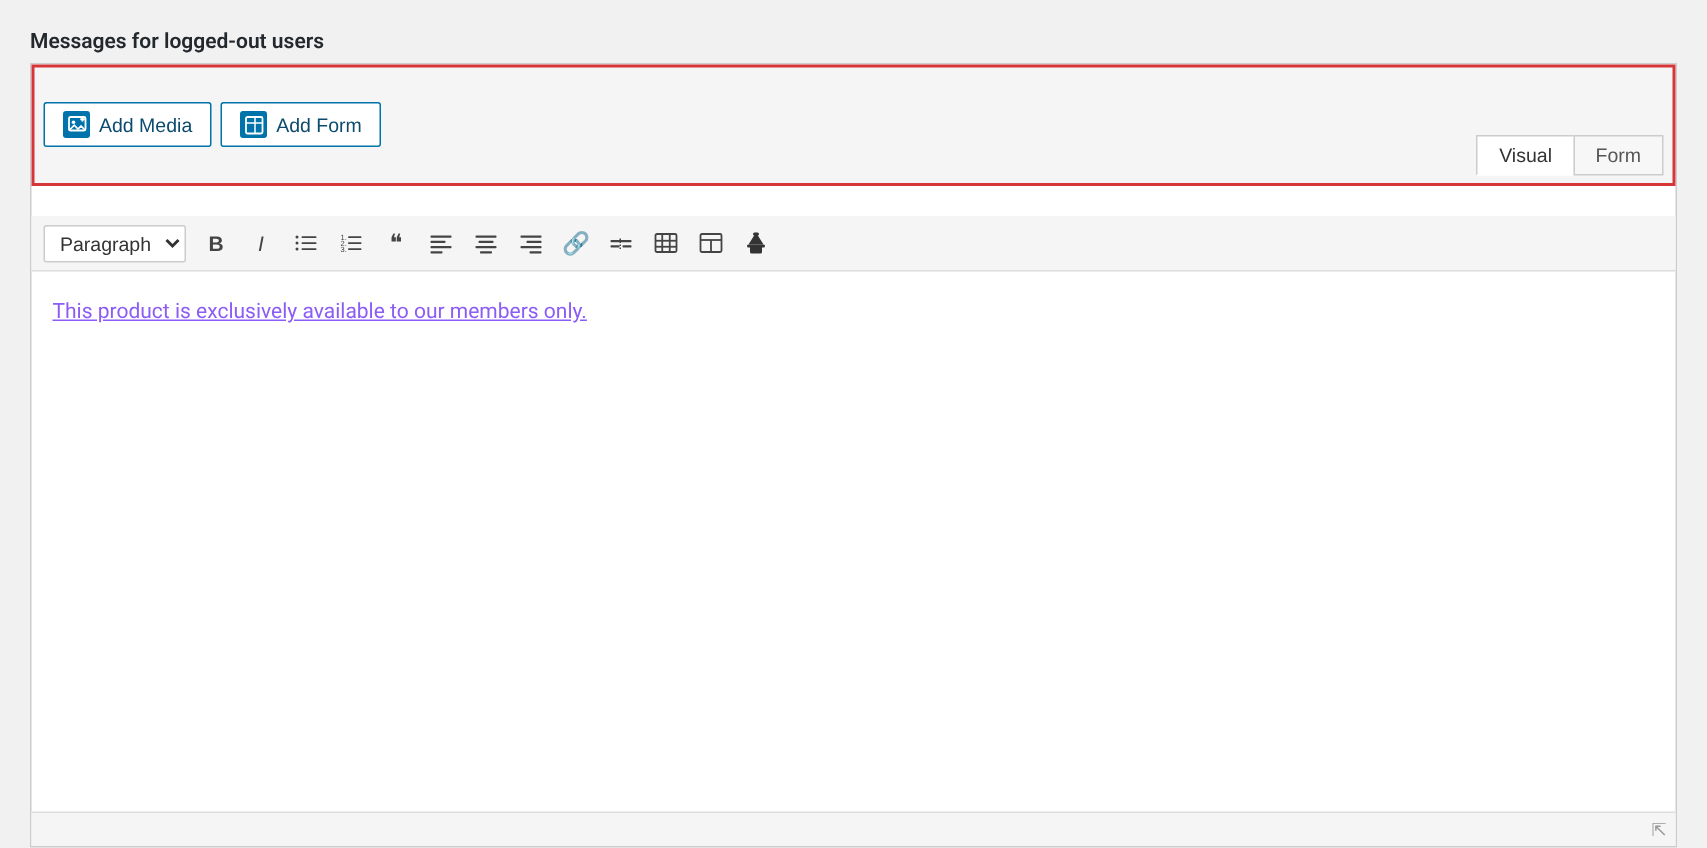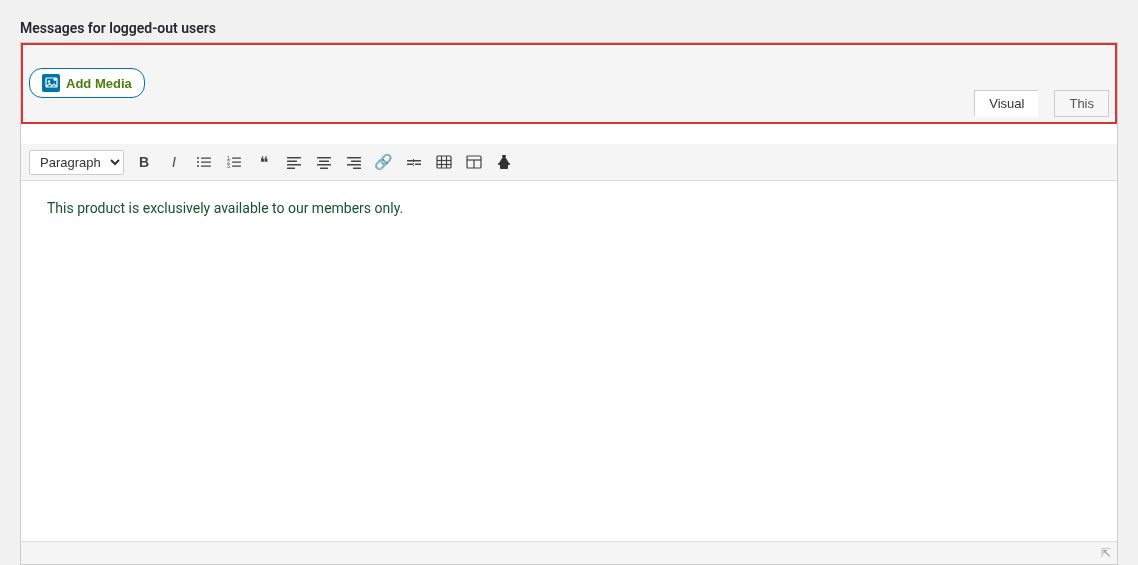--- a/index.html
+++ b/index.html
@@ -45,42 +45,42 @@
       gap: 6px;
     }
 
     .media-btn, .form-btn {
       display: flex;
       align-items: center;
       gap: 6px;
       padding: 5px 12px;
       border: 1px solid #0073aa;
       background: #fff;
-      color: #4d7c0f;
+      color: #0c4a6e;
       font-size: 13px;
       cursor: pointer;
-      border-radius: 13px;
-      font-weight: 700;
+      border-radius: 2px;
+      font-weight: 400;
     }
 
     .btn-icon {
       display: inline-flex;
       align-items: center;
       justify-content: center;
       width: 18px;
       height: 18px;
       background: #0073aa;
       border-radius: 2px;
       color: #fff;
       font-size: 11px;
     }
 
     .view-tabs {
       display: flex;
-      gap: 16px;
+      gap: 0;
       margin-top: 41px;
     }
 
     .view-tab {
       padding: 5px 14px;
       border: 1px solid #ccc;
       background: #f7f7f7;
       font-size: 13px;
       cursor: pointer;
       color: #555;
@@ -137,27 +137,28 @@
     .toolbar-btn.bold {
       font-weight: bold;
     }
 
     .toolbar-btn.italic {
       font-style: italic;
     }
 
     .editor-content {
       min-height: 360px;
-      padding: 16px 26px;
+      padding: 16px 14px;
       font-size: 14px;
       line-height: 1.6;
-      color: #14532d;
+      color: #8b5cf6;
       outline: none;
       cursor: text;
       position: relative;
+      text-decoration: underline;
     }
 
     .editor-footer {
       border-top: 1px solid #ddd;
       background: #f5f5f5;
       padding: 4px 6px;
       display: flex;
       justify-content: flex-end;
       min-height: 18px;
     }
@@ -182,24 +183,34 @@
           <svg width="13" height="13" viewBox="0 0 13 13" fill="white">
             <rect x="1" y="1" width="11" height="9" rx="1" fill="none" stroke="white" stroke-width="1.2"></rect>
             <circle cx="4" cy="4.5" r="1.2" fill="white"></circle>
             <polyline points="1,10 4.5,6.5 7,9 9,7 12,10" fill="none" stroke="white" stroke-width="1.1"></polyline>
             <line x1="10" y1="1" x2="10" y2="4" stroke="white" stroke-width="1.3"></line>
             <line x1="8.5" y1="2.5" x2="11.5" y2="2.5" stroke="white" stroke-width="1.3"></line>
           </svg>
         </span>
         <span>Add Media</span>
       </button>
+      <button class="form-btn">
+        <span class="btn-icon">
+          <svg width="13" height="13" viewBox="0 0 13 13" fill="white">
+            <rect x="1" y="1" width="11" height="11" rx="1" fill="none" stroke="white" stroke-width="1.2"></rect>
+            <line x1="1" y1="5" x2="12" y2="5" stroke="white" stroke-width="1"></line>
+            <line x1="7" y1="1" x2="7" y2="12" stroke="white" stroke-width="1"></line>
+          </svg>
+        </span>
+        <span>Add Form</span>
+      </button>
     </div>
     <div class="view-tabs">
       <button class="view-tab active">Visual</button>
-      <button class="view-tab">This</button>
+      <button class="view-tab">Form</button>
     </div>
   </div>
 
   <div class="toolbar-format">
     <select class="format-select">
       <option>Paragraph</option>
       <option>Heading 1</option>
       <option>Heading 2</option>
       <option>Heading 3</option>
     </select>

